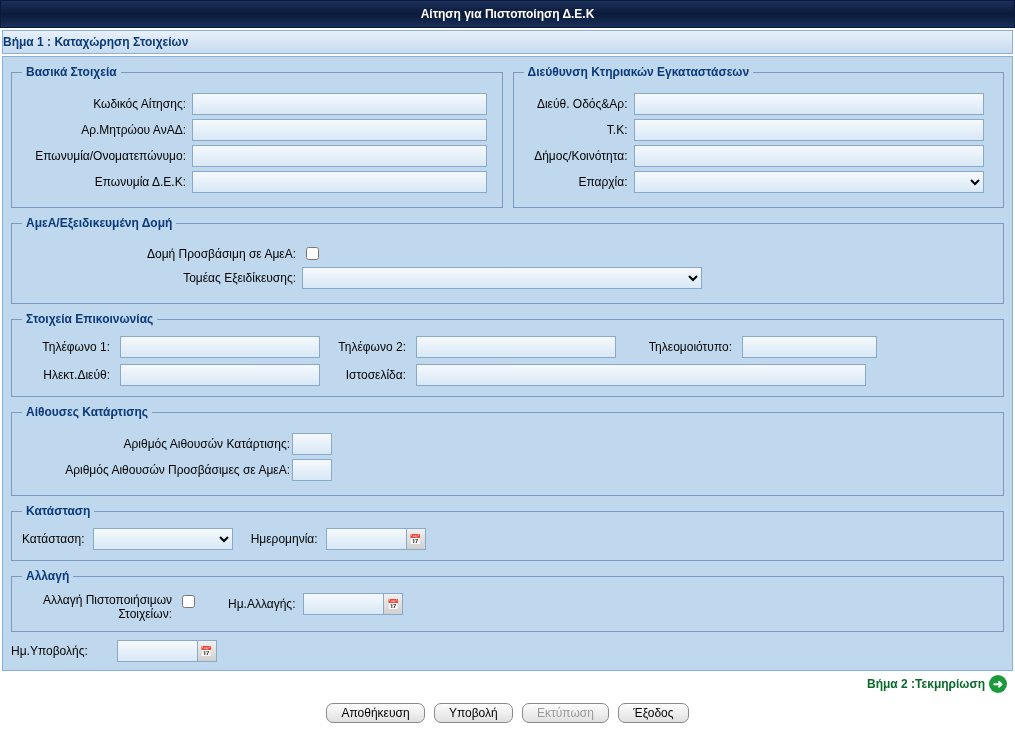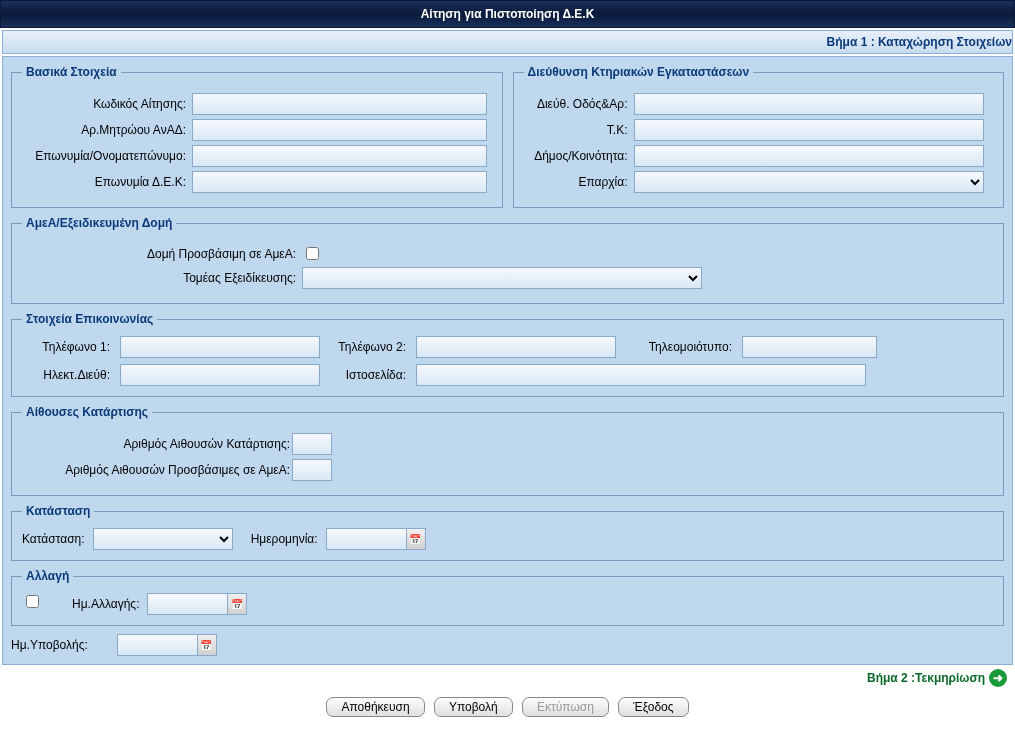--- a/index.html
+++ b/index.html
@@ -15,21 +15,21 @@
     color: #fff;
     font-weight: bold;
     text-align: center;
     padding: 6px 0;
     border: 1px solid #0a1a3a;
   }
   .step-bar {
     background: linear-gradient(to bottom, #e8f0fa 0%, #c8dbf0 100%);
     color: #0a3a7a;
     font-weight: bold;
-    text-align: right;
+    text-align: left;
     padding: 4px 0;
     border: 1px solid #8ab0d8;
     margin: 2px;
   }
   .content {
     background: #c0d8ee;
     padding: 8px;
     margin: 0 2px;
     border: 1px solid #8ab0d8;
   }
@@ -255,20 +255,21 @@
         <input type="text" value="" style="">
         <span class="date-btn">📅</span>
       </span>
     </div>
   </fieldset>
 
   <fieldset>
     <legend>Αλλαγή</legend>
     <div class="change-grid">
       <div style="display:flex;align-items:flex-start;gap:6px">
+        <label class="lblblock">Αλλαγή Πιστοποιήσιμων Στοιχείων:</label>
         <input type="checkbox" style="margin-top: 2px;">
       </div>
       <div style="display:flex;align-items:center;gap:8px">
         <label>Ημ.Αλλαγής:</label>
         <span class="date-wrap">
           <input type="text" value="" style="">
           <span class="date-btn">📅</span>
         </span>
       </div>
     </div>

